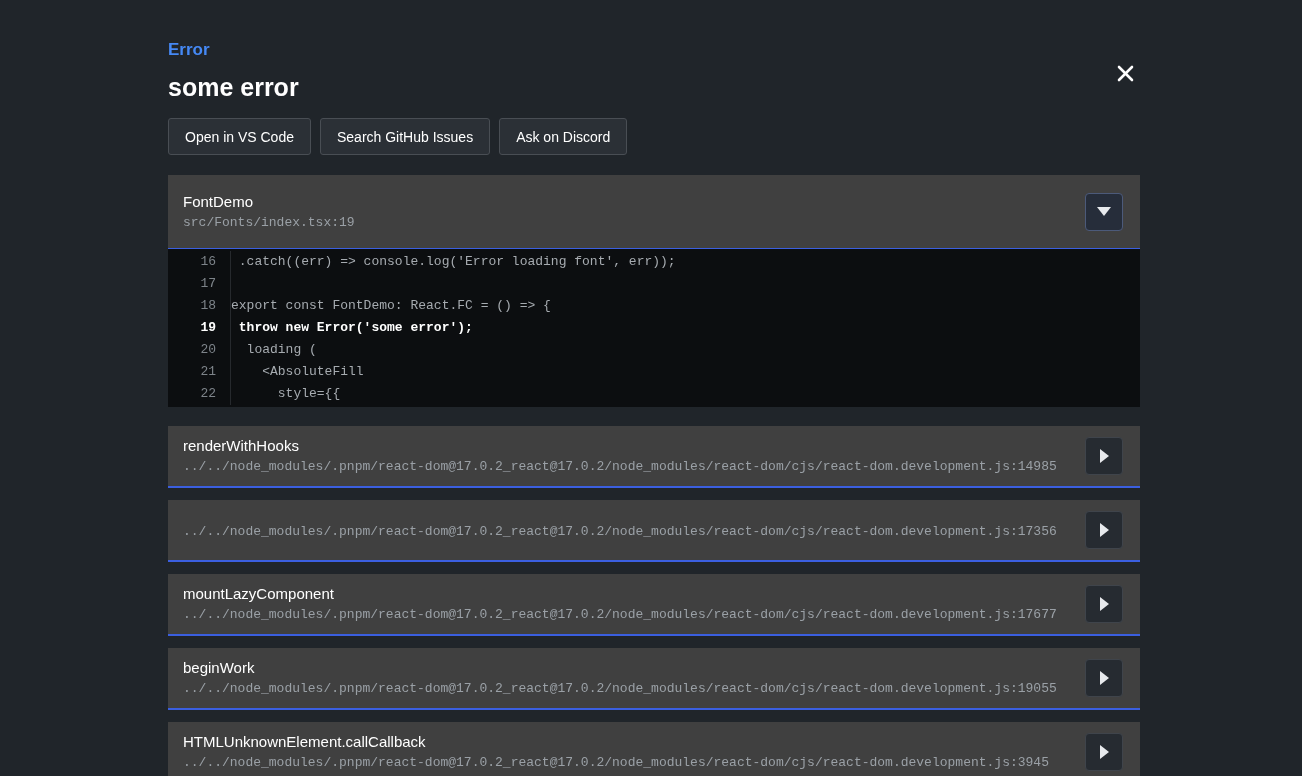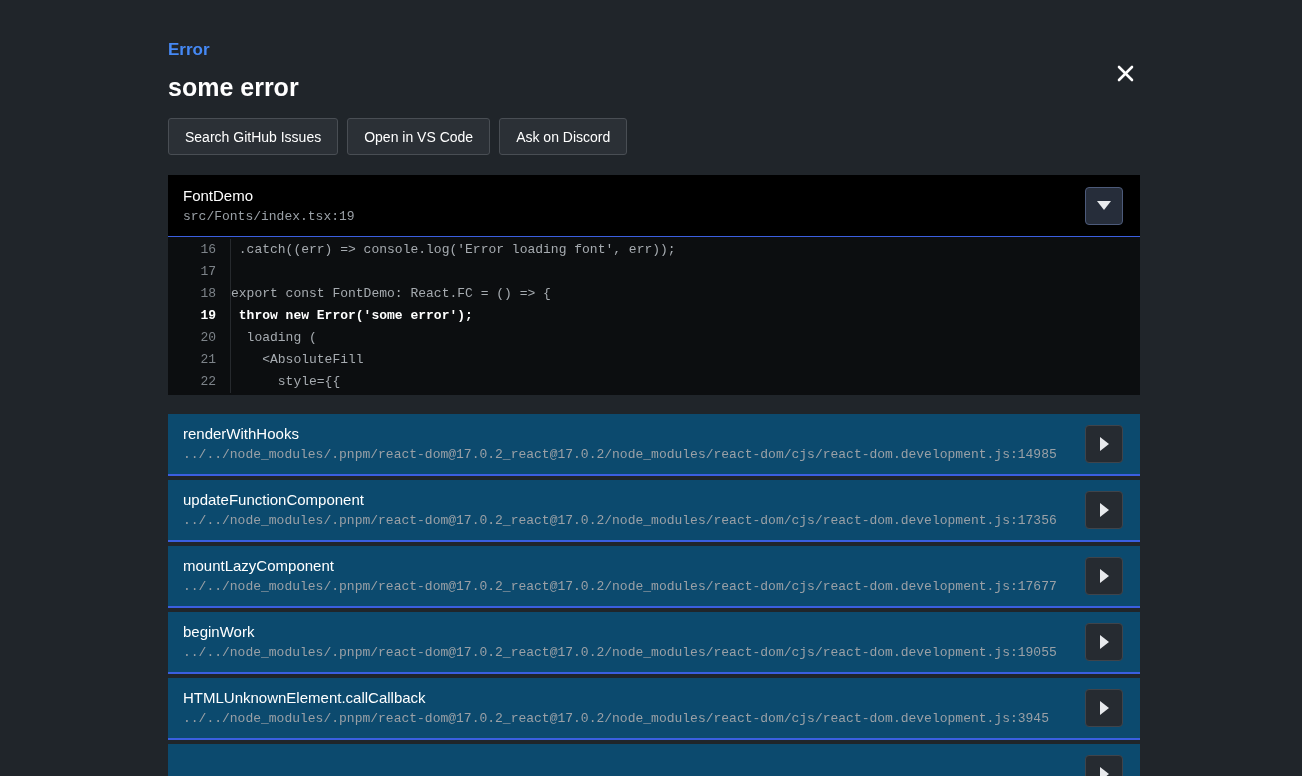--- a/index.html
+++ b/index.html
@@ -54,22 +54,22 @@
     background: #2b3036;
     border: 1px solid #494e54;
     border-radius: 3px;
     color: #ffffff;
     font-family: "Liberation Sans", "DejaVu Sans", sans-serif;
     font-size: 14px;
     cursor: pointer;
   }
   .top-frame { margin-top: 20px; }
   .frame-header {
-    height: 62px;
-    background: #000000;
+    height: 74px;
+    background: #404040;
     border-bottom: 1px solid #3b5fe0;
     display: flex;
     align-items: center;
     justify-content: space-between;
     padding: 0 17px 0 15px;
     cursor: pointer;
     gap: 8px;
   }
   .frame-fn {
     font-size: 15px;
@@ -136,23 +136,23 @@
     min-height: 22px;
   }
   .code-line.highlighted .line-number,
   .code-line.highlighted .line-text {
     color: #ffffff;
     font-weight: 700;
   }
   .stack-frame-list { margin-top: 19px; }
   .stack-frame {
     height: 62px;
-    background: #0c4a6e;
+    background: #404040;
     border-bottom: 2px solid #3b5fe0;
-    margin-bottom: 4px;
+    margin-bottom: 12px;
     display: flex;
     align-items: center;
     justify-content: space-between;
     padding: 0 17px 0 15px;
   }
 </style>
 </head>
 <body>
 
 <div class="wrapper">
@@ -161,22 +161,22 @@
     <svg width="17" height="17" viewBox="0 0 17 17">
       <line x1="2" y1="2" x2="15" y2="15" stroke="#ffffff" stroke-width="2.6" stroke-linecap="round"></line>
       <line x1="15" y1="2" x2="2" y2="15" stroke="#ffffff" stroke-width="2.6" stroke-linecap="round"></line>
     </svg>
   </button>
 
   <div class="error-type">Error</div>
   <h1 class="error-message">some error</h1>
 
   <div class="action-buttons">
+    <button class="action-button">Open in VS Code</button>
     <button class="action-button">Search GitHub Issues</button>
-    <button class="action-button">Open in VS Code</button>
     <button class="action-button">Ask on Discord</button>
   </div>
 
   <div class="top-frame">
     <div class="frame-header">
       <div class="frame-meta">
         <div class="frame-fn">FontDemo</div>
         <div class="frame-loc">src/Fonts/index.tsx:19</div>
       </div>
       <button class="toggle-button expanded">
@@ -221,21 +221,20 @@
       <div class="frame-fn">renderWithHooks</div>
       <div class="frame-loc">../../node_modules/.pnpm/react-dom@17.0.2_react@17.0.2/node_modules/react-dom/cjs/react-dom.development.js:14985</div>
     </div>
     <button class="toggle-button">
       <span class="caret-right"></span>
     </button>
   </div>
 
   <div class="stack-frame">
     <div class="frame-meta">
-      <div class="frame-fn">updateFunctionComponent</div>
       <div class="frame-loc">../../node_modules/.pnpm/react-dom@17.0.2_react@17.0.2/node_modules/react-dom/cjs/react-dom.development.js:17356</div>
     </div>
     <button class="toggle-button">
       <span class="caret-right"></span>
     </button>
   </div>
 
   <div class="stack-frame">
     <div class="frame-meta">
       <div class="frame-fn">mountLazyComponent</div>

